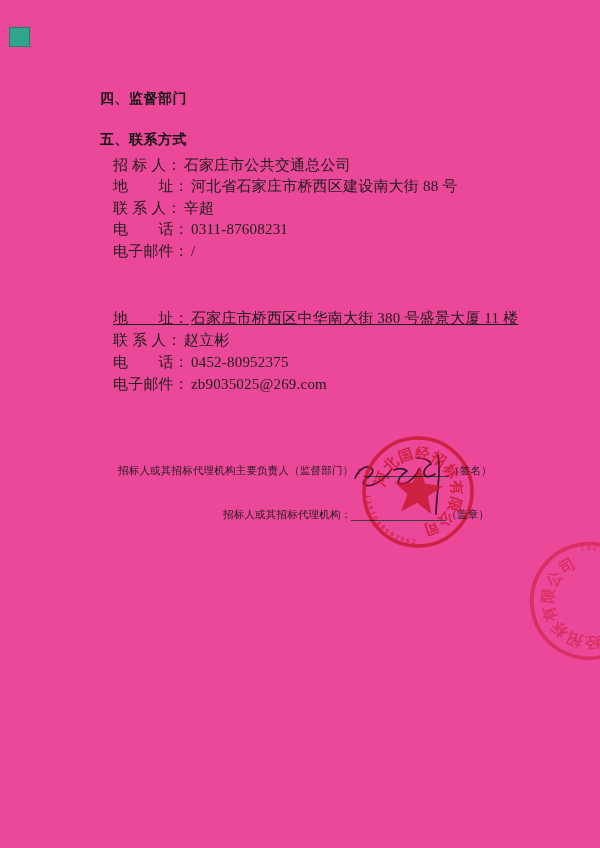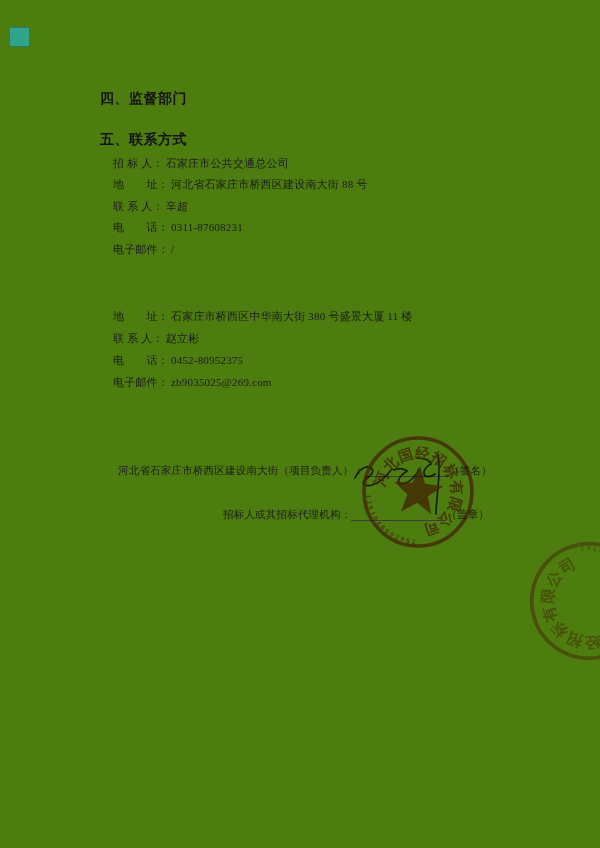--- a/index.html
+++ b/index.html
@@ -1,25 +1,25 @@
 <!DOCTYPE html>
 <html><head>
 <meta charset="utf-8">
 <style>
   html,body{margin:0;padding:0;background:#ffffff;}
   .page{
-    position:relative;width:600px;height:848px;background:#4d7c0f;
+    position:relative;width:600px;height:848px;background:#ec4899;
     overflow:hidden;
     font-family:"Liberation Serif","DejaVu Serif",serif;
     color:#1c1c1c;
   }
   .abs{position:absolute;white-space:nowrap;}
   .heading{font-weight:700;font-size:14px;letter-spacing:.5px;color:#141414;}
   .bodytext{font-size:10.5px;letter-spacing:.2px;}
-  .row{font-size:11px;letter-spacing:.2px;}
+  .row{font-size:15px;letter-spacing:.2px;}
   .row .val{margin-left:2px;}
   .sigrow{font-size:10.5px;letter-spacing:.2px;}
   .uline{display:inline-block;border-bottom:1.2px solid #3c3c3c;height:10px;vertical-align:-3px;}
   .w85{width:85px;} .w95{width:95px;}
   .corner-mark{position:absolute;left:9px;top:27px;width:21px;height:20px;}
   #overlay{
     position:absolute;left:0;top:0;width:600px;height:848px;
     pointer-events:none;mix-blend-mode:multiply;
   }
   .seal-text{font-family:"Liberation Serif","DejaVu Serif",serif;font-weight:700;}
@@ -44,35 +44,35 @@
   <div class="abs row" style="left:113px;top:198.5px;">
     <span>联 系 人：</span><span class="val">辛超</span>
   </div>
   <div class="abs row" style="left:113px;top:220px;">
     <span>电　　话：</span><span class="val">0311-87608231</span>
   </div>
   <div class="abs row" style="left:113px;top:242px;">
     <span>电子邮件：</span><span class="val">/</span>
   </div>
 
-  <div class="abs row" style="left:113px;top:309px;">
+  <div class="abs row" style="left:113px;top:309px;text-decoration:underline;">
     <span>地　　址：</span><span class="val">石家庄市桥西区中华南大街 380 号盛景大厦 11 楼</span>
   </div>
   <div class="abs row" style="left:113px;top:331px;">
     <span>联 系 人：</span><span class="val">赵立彬</span>
   </div>
   <div class="abs row" style="left:113px;top:353px;">
     <span>电　　话：</span><span class="val">0452-80952375</span>
   </div>
   <div class="abs row" style="left:113px;top:375px;">
     <span>电子邮件：</span><span class="val">zb9035025@269.com</span>
   </div>
 
   <div class="abs sigrow" style="left:118px;top:464px;">
-    <span>河北省石家庄市桥西区建设南大街（项目负责人）：</span><span class="uline w85"></span><span>（签名）</span>
+    <span>招标人或其招标代理机构主要负责人（监督部门）：</span><span class="uline w85"></span><span>（签名）</span>
   </div>
   <div class="abs sigrow" style="left:223px;top:508px;">
     <span>招标人或其招标代理机构：</span><span class="uline w95"></span><span>（盖章）</span>
   </div>
 
   <svg id="overlay" viewBox="0 0 600 848" xmlns="http://www.w3.org/2000/svg">
     <g fill="none" stroke="#30303a" stroke-width="1.7" stroke-linecap="round" opacity="0.92" aria-label="赵立彬">
       <path d="M355 478 c4 -9 11 -13 16 -10 c5 3 -2 9 -6 12 c-5 4 1 7 7 5 c8 -3 15 -9 19 -15"></path>
       <path d="M394 470 c5 -2 9 -2 13 1 c-6 4 -10 9 -8 12 c2 3 9 0 14 -5 c3 -3 5 -6 6 -9"></path>
       <path d="M417 458 c6 0 12 2 14 6 c-4 2 -8 6 -7 10 c1 4 7 3 11 0"></path>

